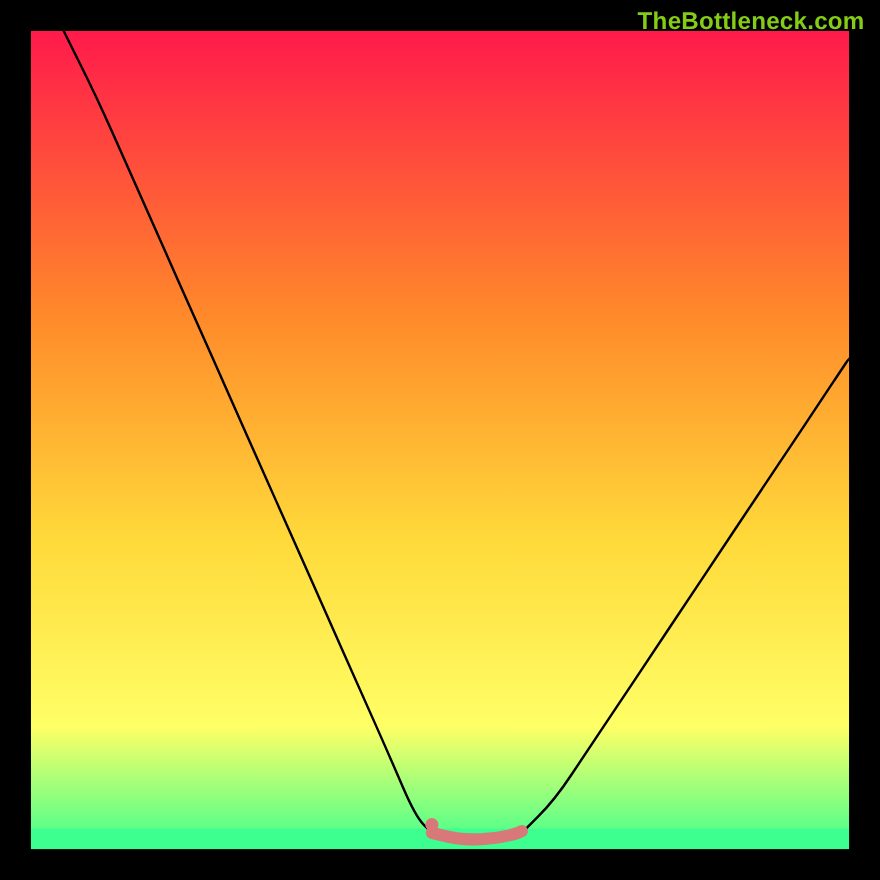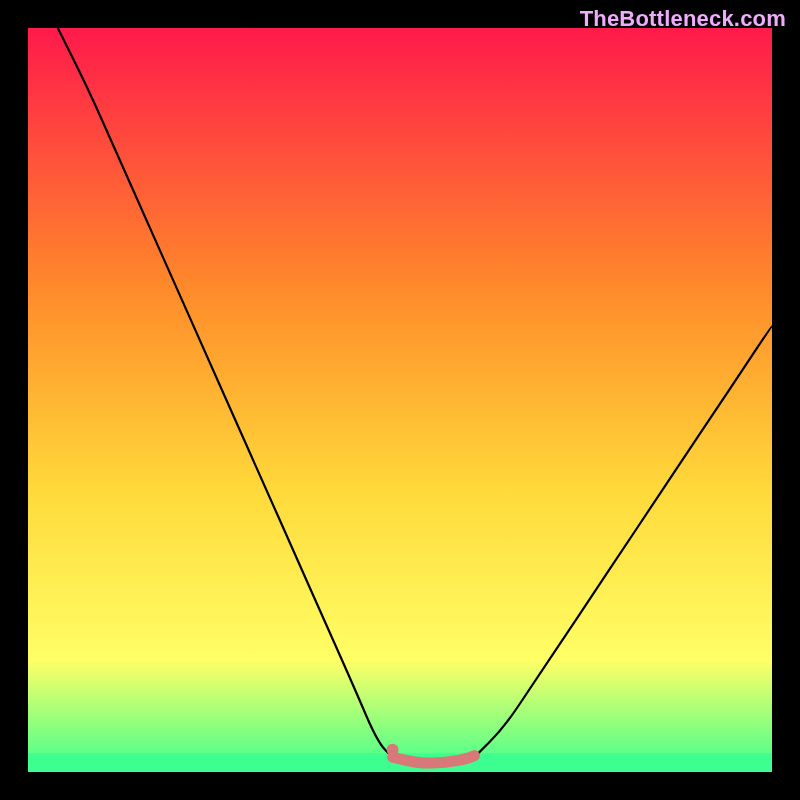--- a/index.html
+++ b/index.html
@@ -25,21 +25,21 @@
     width: 744px;
     height: 744px;
   }
   .watermark {
     position: absolute;
     top: 6px;
     right: 14px;
     font-family: Arial, Helvetica, sans-serif;
     font-size: 22px;
     font-weight: 600;
-    color: #f0abfc;
+    color: #84cc16;
     letter-spacing: 0.2px;
   }
 </style>
 </head>
 <body>
 
 <div class="frame"></div>
 
 <svg class="plot" viewBox="0 0 744 744" preserveAspectRatio="none">
   <defs>

